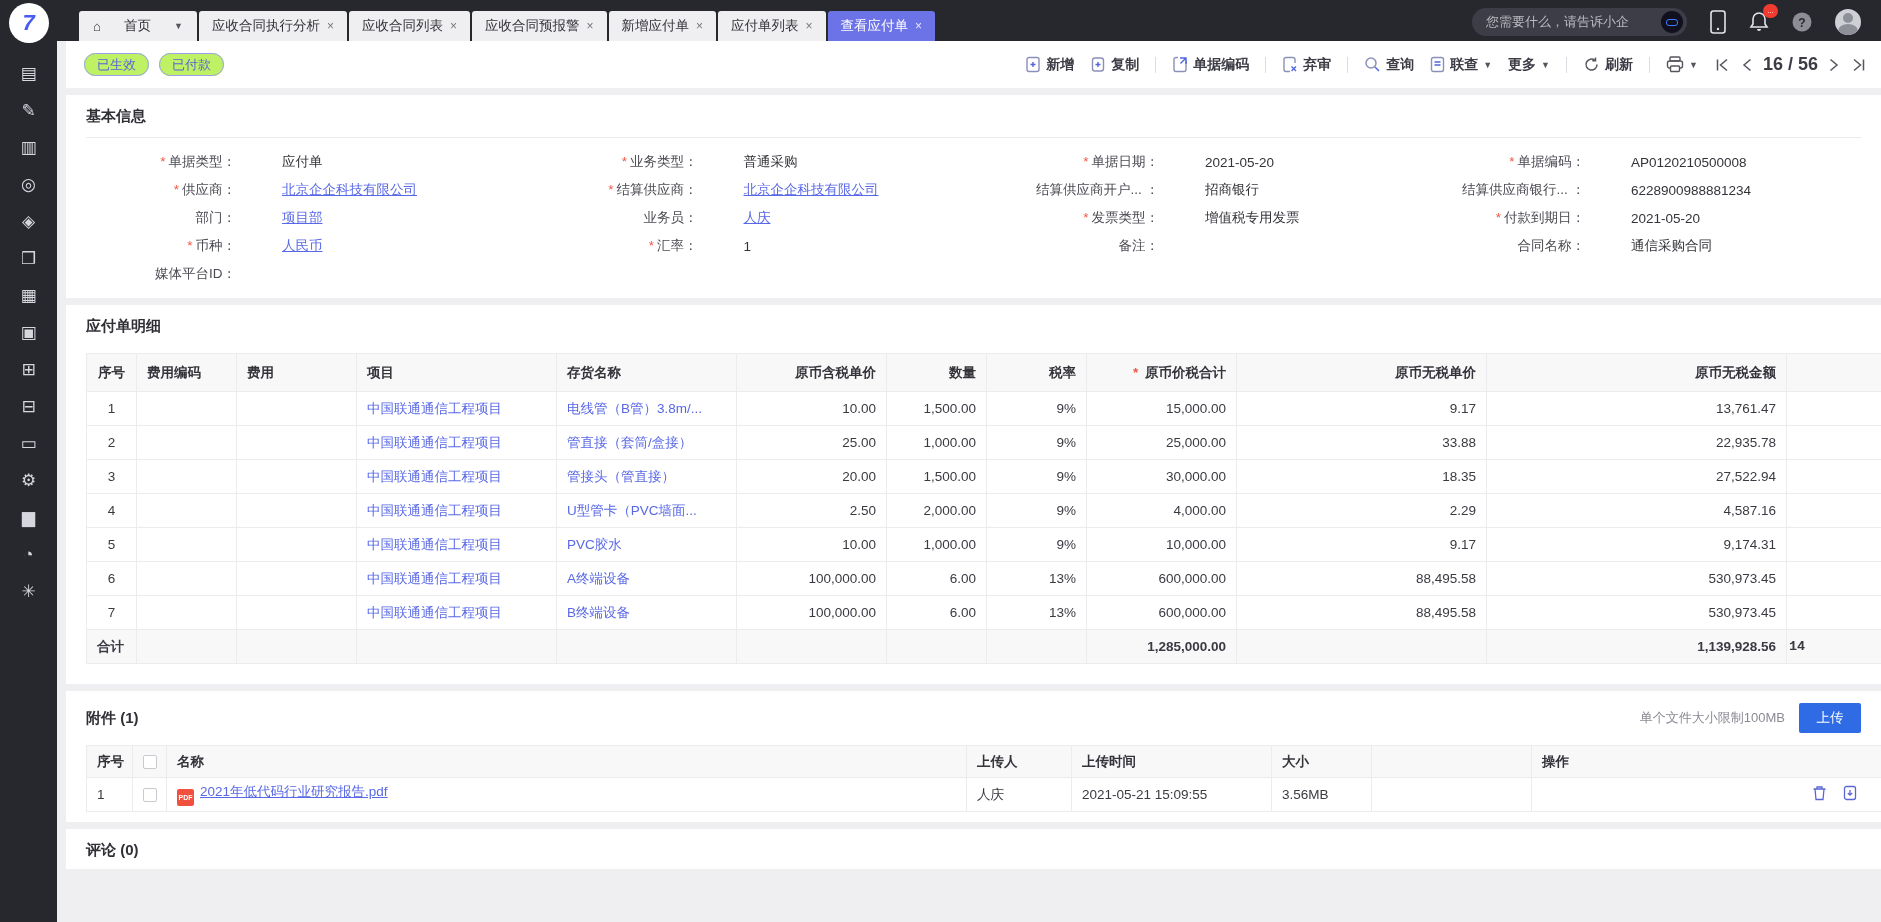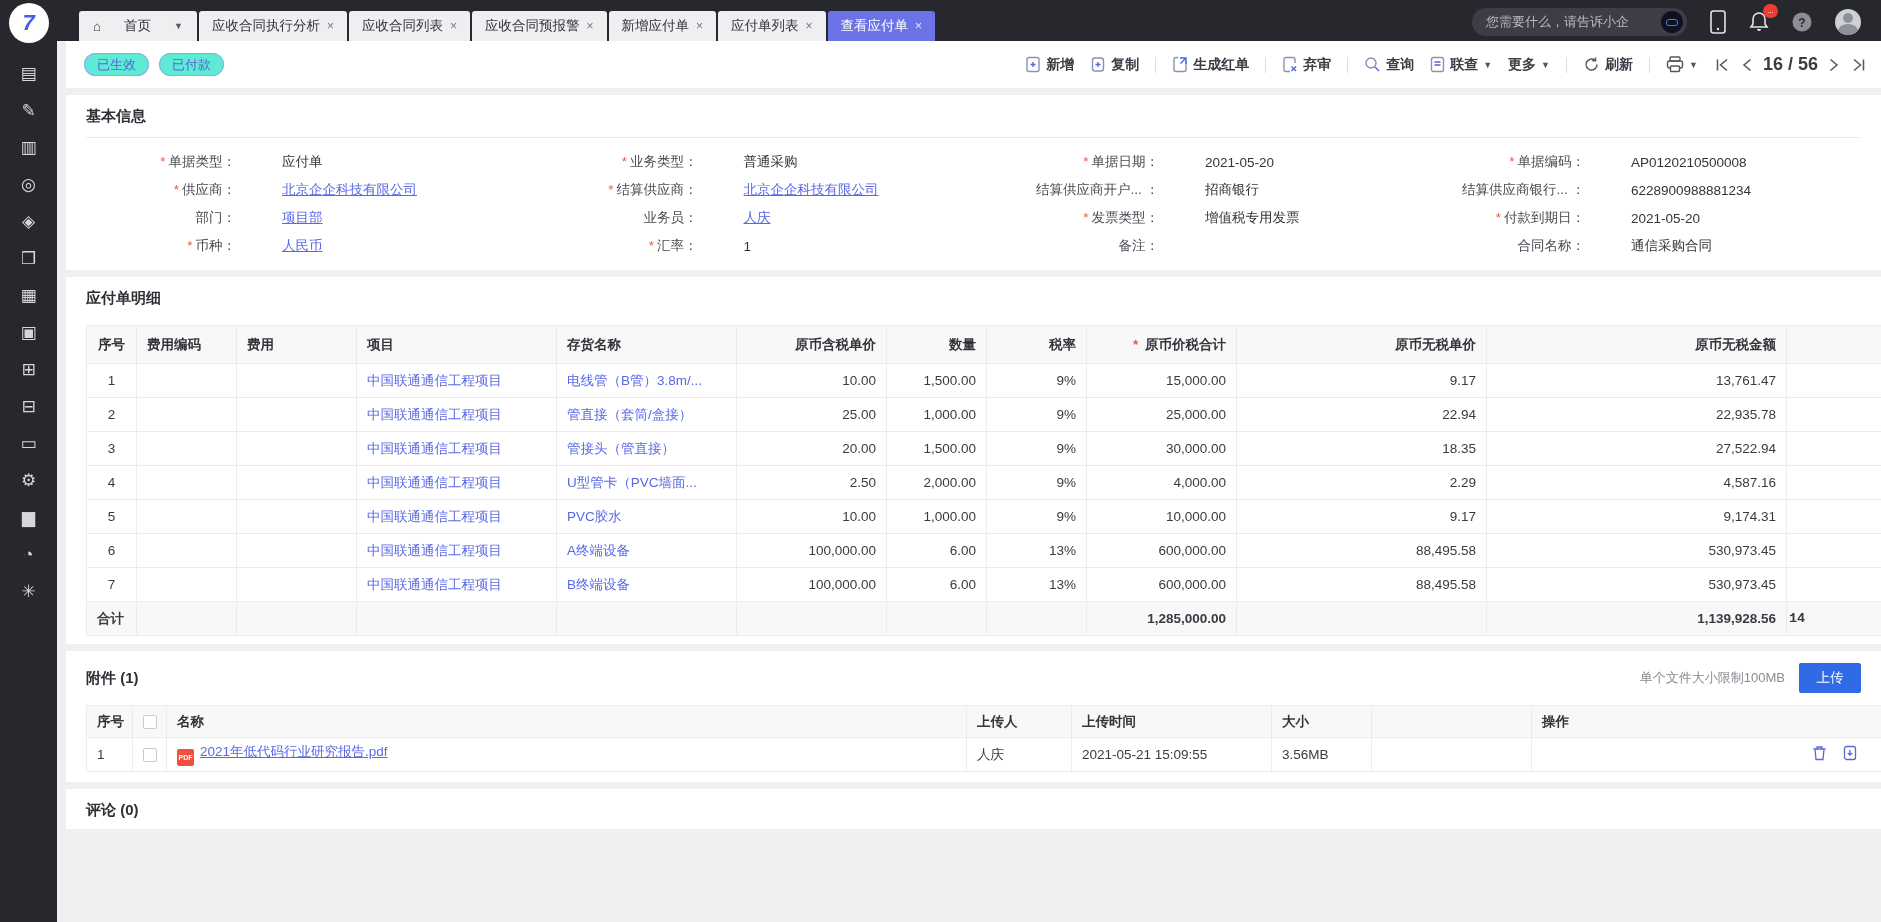--- a/index.html
+++ b/index.html
@@ -37,21 +37,21 @@
   .badge { position:absolute; top:-7px; right:-9px; min-width:15px; height:14px; background:#f03b30;
     border-radius:8px; color:#fff; font-size:8px; line-height:14px; text-align:center; padding:0 3px; }
   .avatar { width:26px; height:26px; border-radius:50%; background:#cfd0d6; overflow:hidden; position:relative; }
   .avatar:before { content:""; position:absolute; left:8px; top:4px; width:10px; height:10px; border-radius:50%; background:#8e9099; }
   .avatar:after { content:""; position:absolute; left:3px; top:15px; width:20px; height:14px; border-radius:50%; background:#8e9099; }
 
   
   .main { position:absolute; left:57px; top:41px; right:0; bottom:0; }
   .toolbar { background:#fff; height:47px; margin-left:9px; display:flex; align-items:center;
     padding:0 14px 0 18px; }
-  .pill { border:1px solid #9aa1ec; color:#5a64d8; background:#5eead4; border-radius:13px;
+  .pill { border:1px solid #9aa1ec; color:#5a64d8; background:#bef264; border-radius:13px;
     padding:3px 12px; font-size:13px; margin-right:10px; }
   .tb-right { margin-left:auto; display:flex; align-items:center; gap:16px; color:#3c3c46; font-size:14px;font-weight:bold; }
   .tb-btn { display:flex; align-items:center; gap:5px; cursor:pointer; white-space:nowrap; }
   .tb-btn svg { display:block; }
   .sep { width:1px; height:16px; background:#dcdce2; }
   .navi { display:flex; align-items:center; gap:10px; color:#55555e; }
   .navi svg { cursor:pointer; }
   .pageno { font-size:18px; color:#3c3c46; }
 
   .card { background:#fff; margin:7px 0 0 9px; padding:12px 20px 10px 20px; }
@@ -205,21 +205,21 @@
             <span>复制</span>
           </span>
           <span class="sep"></span>
           <span class="tb-btn">
             <span>
               <svg width="16" height="17" viewBox="0 0 16 17">
                 <path d="M6 1.5h-2a2 2 0 0 0-2 2v10a2 2 0 0 0 2 2h8a2 2 0 0 0 2-2v-9" fill="none" stroke="#8b90b8" stroke-width="1.4"></path>
                 <path d="M8 2h6v6M14 2 8.5 7.5" fill="none" stroke="#4f66e0" stroke-width="1.4"></path>
               </svg>
             </span>
-            <span>生成红单</span>
+            <span>单据编码</span>
           </span>
           <span class="sep"></span>
           <span class="tb-btn">
             <span>
               <svg width="16" height="17" viewBox="0 0 16 17">
                 <path d="M13 7V3.5a2 2 0 0 0-2-2H4a2 2 0 0 0-2 2v10a2 2 0 0 0 2 2h4" fill="none" stroke="#8b90b8" stroke-width="1.4"></path>
                 <path d="M9.5 10.5 14 15M14 10.5 9.5 15" stroke="#4f66e0" stroke-width="1.4"></path>
               </svg>
             </span>
             <span>弃审</span>
@@ -345,24 +345,28 @@
             <span class="fvalue">1</span>
           </div>
           <div class="field">
             <span class="flabel">备注：</span>
             <span class="fvalue"></span>
           </div>
           <div class="field">
             <span class="flabel">合同名称：</span>
             <span class="fvalue">通信采购合同</span>
           </div>
+          <div class="field">
+            <span class="flabel">媒体平台ID：</span>
+            <span class="fvalue"></span>
+          </div>
         </div>
     </div>
 
-    <div class="card" style="padding-bottom:8px;">
+    <div class="card" style="padding-bottom:20px;">
       <div class="sec-title">应付单明细</div>
       <table id="detail-table">
           <colgroup>
             <col style="width: 50px;">
             <col style="width: 100px;">
             <col style="width: 120px;">
             <col style="width: 200px;">
             <col style="width: 180px;">
             <col style="width: 150px;">
             <col style="width: 100px;">
@@ -406,21 +410,21 @@
             <tr>
               <td class="ac">2</td>
               <td class="al"></td>
               <td class="al"></td>
               <td class="al"><a class="tlink">中国联通通信工程项目</a></td>
               <td class="al"><a class="tlink">管直接（套筒/盒接）</a></td>
               <td class="ar">25.00</td>
               <td class="ar">1,000.00</td>
               <td class="ar">9%</td>
               <td class="ar">25,000.00</td>
-              <td class="ar">22.94</td>
+              <td class="ar">33.88</td>
               <td class="ar">22,935.78</td>
               <td class="al"></td>
             </tr>
             <tr>
               <td class="ac">3</td>
               <td class="al"></td>
               <td class="al"></td>
               <td class="al"><a class="tlink">中国联通通信工程项目</a></td>
               <td class="al"><a class="tlink">管接头（管直接）</a></td>
               <td class="ar">20.00</td>

